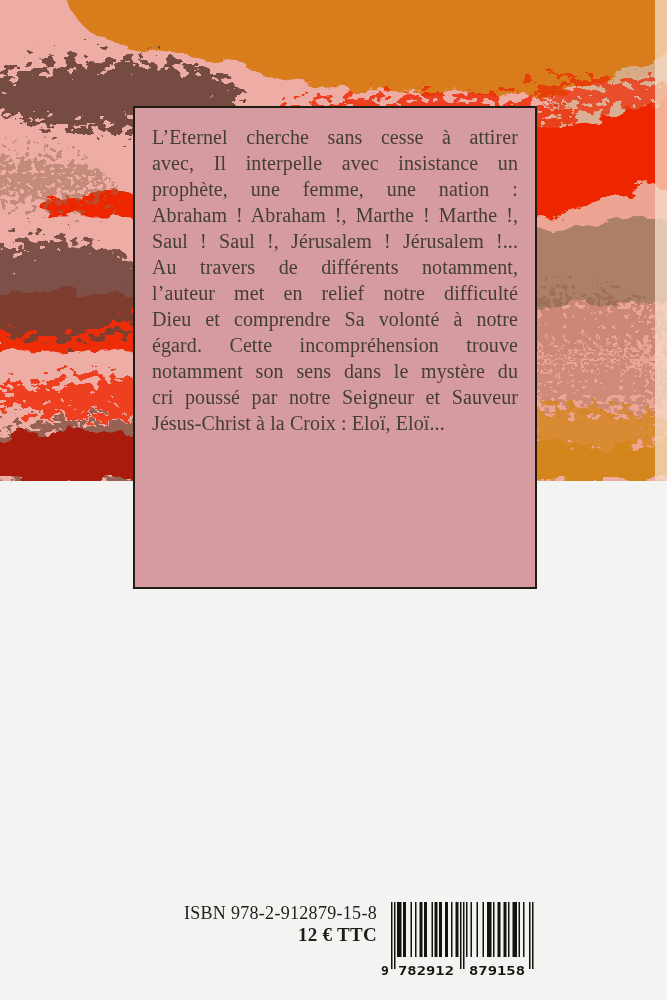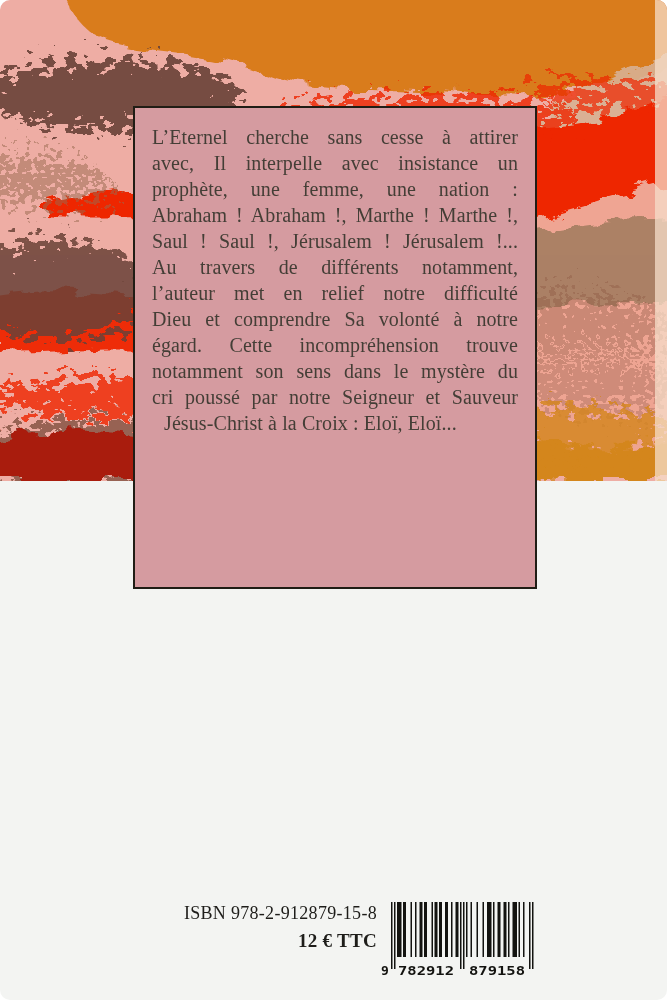--- a/index.html
+++ b/index.html
@@ -2,21 +2,20 @@
 <html style="--page-bg: #f3f4f2; --box-bg: #d59ba0; --box-border: #201d15; --text: #443e36; --art-pink: #eeada4; --art-salmon: #ef9b7e; --art-orange: #d97b1e; --art-tan-light: #d8b193; --art-red: #ee2606; --art-dark-red: #a91c10; --art-brown: #6b4237; --art-tan: #a87f63; --art-orange-low: #d4861c; --barcode-ink: #131310;"><head>
 <meta charset="utf-8">
 <style>
   html,body{margin:0;padding:0;background:#ffffff;}
   .page{
     position:relative;
     width:667px;height:1000px;
     background:var(--page-bg,#f3f4f2);
     overflow:hidden;
     font-family:"Liberation Serif", serif;
-    border-radius:10px;
   }
   .artwork{
     position:absolute;left:0;top:0;width:667px;height:481px;
     overflow:hidden;
   }
   .artwork svg{display:block;}
   .blurb-box{
     position:absolute;left:133px;top:106px;
     width:404px;height:483px;
     box-sizing:border-box;
@@ -30,38 +29,36 @@
     font-size:20px;
     line-height:26px;
     color:var(--text,#443e36);
     letter-spacing:.1px;
     text-align:justify;
     text-align-last:justify;
     white-space:nowrap;
   }
   .blurb-line.last-line{
     text-align-last:left;
-    margin-left:12px;
   }
   .colophon{
     position:absolute;left:97px;top:903px;width:280px;
     text-align:right;
     color:#1e1d1a;
     z-index:2;
   }
   .isbn{
     font-size:18px;
     line-height:21px;
     letter-spacing:.3px;
     text-align:right;
   }
   .price{
     font-size:19px;
     font-weight:bold;
-    margin-top:6px;
     letter-spacing:.3px;
   }
   .barcode{
     position:absolute;left:381px;top:900px;
     width:158px;height:78px;
     z-index:2;
   }
 </style>
 </head>
 <body>

